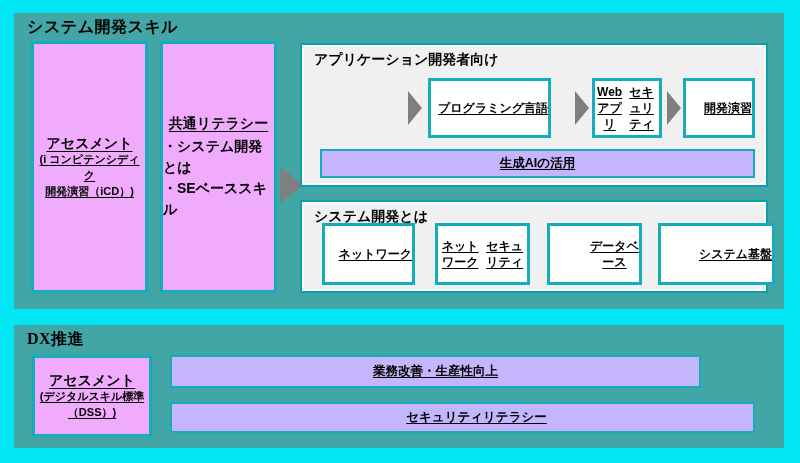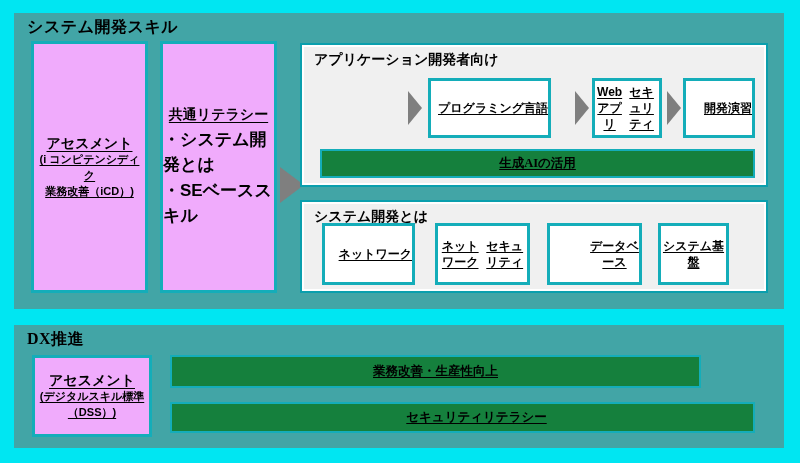--- a/index.html
+++ b/index.html
@@ -23,36 +23,36 @@
   #panel-system{left:14px;top:13px;width:770px;height:296px;}
   #panel-dx{left:14px;top:325px;width:770px;height:123px;}
   .panel-title{position:absolute;left:13px;top:4px;font-size:16px;font-weight:bold;letter-spacing:.5px;font-family:Liberation Serif, serif;}
   .white-box{
     position:absolute;background:#f0abfc;border:3px solid var(--box-border);
     display:flex;flex-direction:column;align-items:center;justify-content:center;
     text-align:center;line-height:1.3;
   }
   .box-title{font-weight:bold;font-size:14px;text-decoration:underline;text-underline-offset:3px;}
   .box-sub{font-weight:bold;font-size:11px;text-decoration:underline;text-underline-offset:2px;line-height:1.45;}
-  .bullets{font-weight:bold;font-size:17px;text-align:left;margin-top:3px;line-height:1.5;}
+  .bullets{font-weight:bold;font-size:14px;text-align:left;margin-top:3px;line-height:1.5;}
   .gray-panel{
     position:absolute;background:var(--gray-panel);
     border:2px solid var(--gray-panel-border);
     box-shadow:inset 0 0 0 2px #ffffff;
   }
   .gray-panel-title{position:absolute;left:12px;top:6px;font-size:14px;font-weight:bold;}
   .flow-box{
     position:absolute;background:#fff;border:3px solid var(--box-border);
     display:flex;flex-direction:row;align-items:center;justify-content:flex-end;
     text-align:center;line-height:1.35;
   }
   .flow-label{font-weight:bold;font-size:12px;text-decoration:underline;text-underline-offset:2px;}
   .wide-box{
-    position:absolute;background:#15803d;border:2px solid var(--box-border);
-    display:flex;align-items:center;justify-content:center;text-align:center;font-family:Liberation Serif, serif;
+    position:absolute;background:#c4b5fd;border:2px solid var(--box-border);
+    display:flex;align-items:center;justify-content:center;text-align:center;
   }
   .wide-label{font-weight:bold;font-size:12.5px;text-decoration:underline;text-underline-offset:2px;}
   .arrow{
     position:absolute;width:0;height:0;
     border-top:17px solid transparent;border-bottom:17px solid transparent;
     border-left:14px solid var(--arrow);
   }
   .arrow-big{
     border-top:18px solid transparent;border-bottom:18px solid transparent;
     border-left:24px solid var(--arrow);
@@ -62,21 +62,21 @@
 <body>
 
 <div class="stage">
 
   <div class="panel" id="panel-system">
     <div class="panel-title">システム開発スキル</div>
 
     <div class="white-box" style="left:17px;top:28px;width:117px;height:252px;">
       <div class="box-title">アセスメント</div>
       <div class="box-sub">(i コンピテンシディク</div>
-      <div class="box-sub">業務改善（iCD）)</div>
+      <div class="box-sub">開発演習（iCD）)</div>
     </div>
 
     <div class="white-box" style="left:146px;top:28px;width:117px;height:252px;">
       <div class="box-title">共通リテラシー</div>
       <div class="bullets">
         <div>・システム開発とは</div>
         <div>・SEベーススキル</div>
       </div>
     </div>
 
@@ -113,21 +113,21 @@
       <div class="flow-box" style="left:20px;top:21px;width:93px;height:62px;">
         <span class="flow-label">ネットワーク</span>
       </div>
       <div class="flow-box" style="left:133px;top:21px;width:95px;height:62px;">
         <span class="flow-label">ネットワーク</span>
         <span class="flow-label">セキュリティ</span>
       </div>
       <div class="flow-box" style="left:245px;top:21px;width:95px;height:62px;padding-left:40px;">
         <span class="flow-label">データベース</span>
       </div>
-      <div class="flow-box" style="left:356px;top:21px;width:71px;height:62px;">
+      <div class="flow-box" style="left:356px;top:21px;width:117px;height:62px;">
         <span class="flow-label">システム基盤</span>
       </div>
     </div>
   </div>
 
   <div class="panel" id="panel-dx">
     <div class="panel-title">DX推進</div>
 
     <div class="white-box" style="left:18px;top:30px;width:120px;height:82px;">
       <div class="box-title">アセスメント</div>

